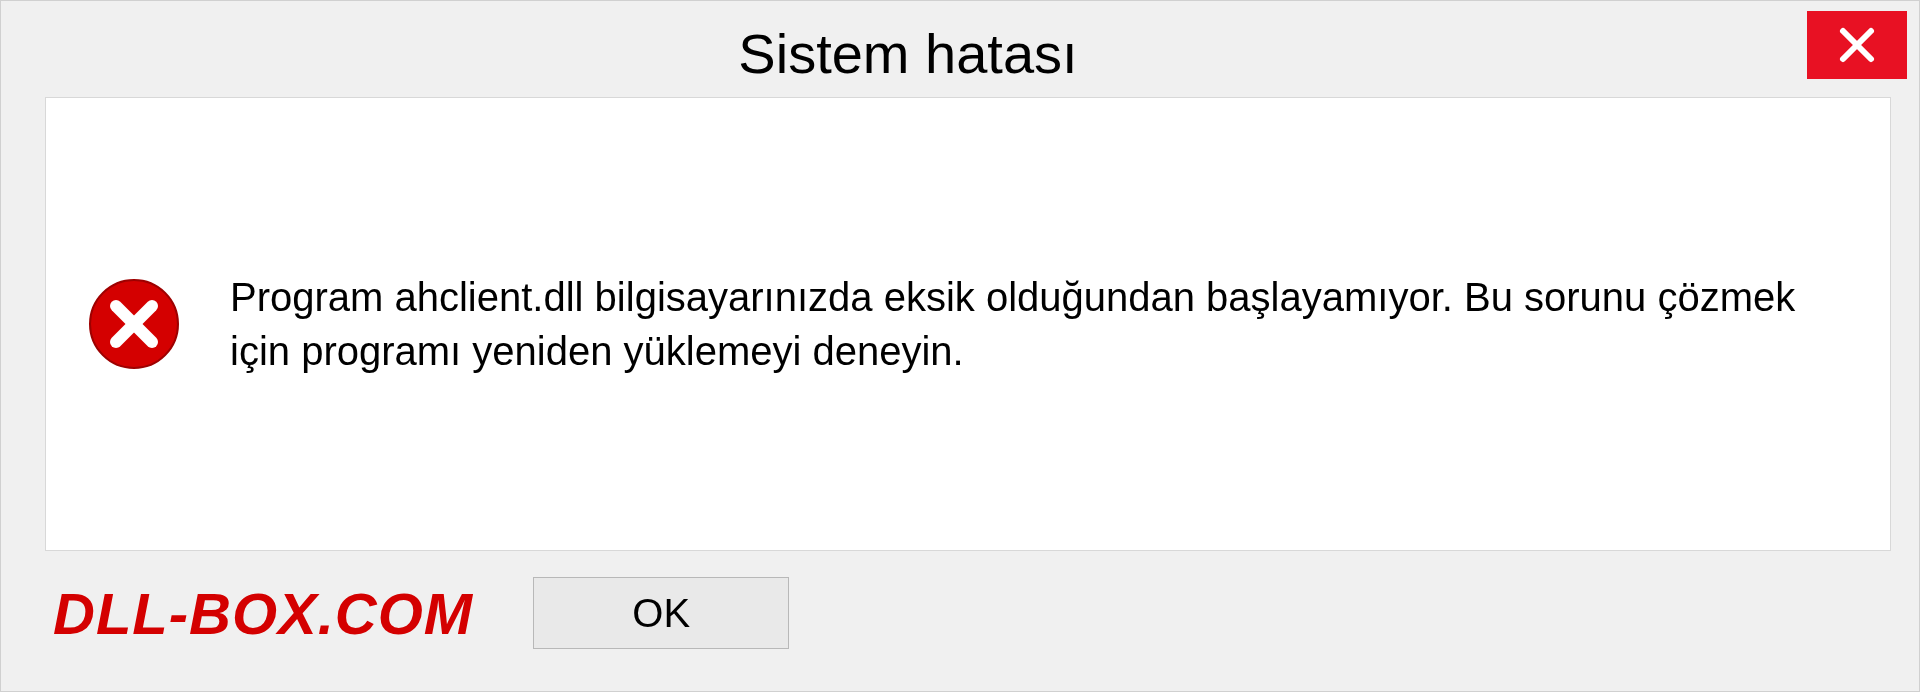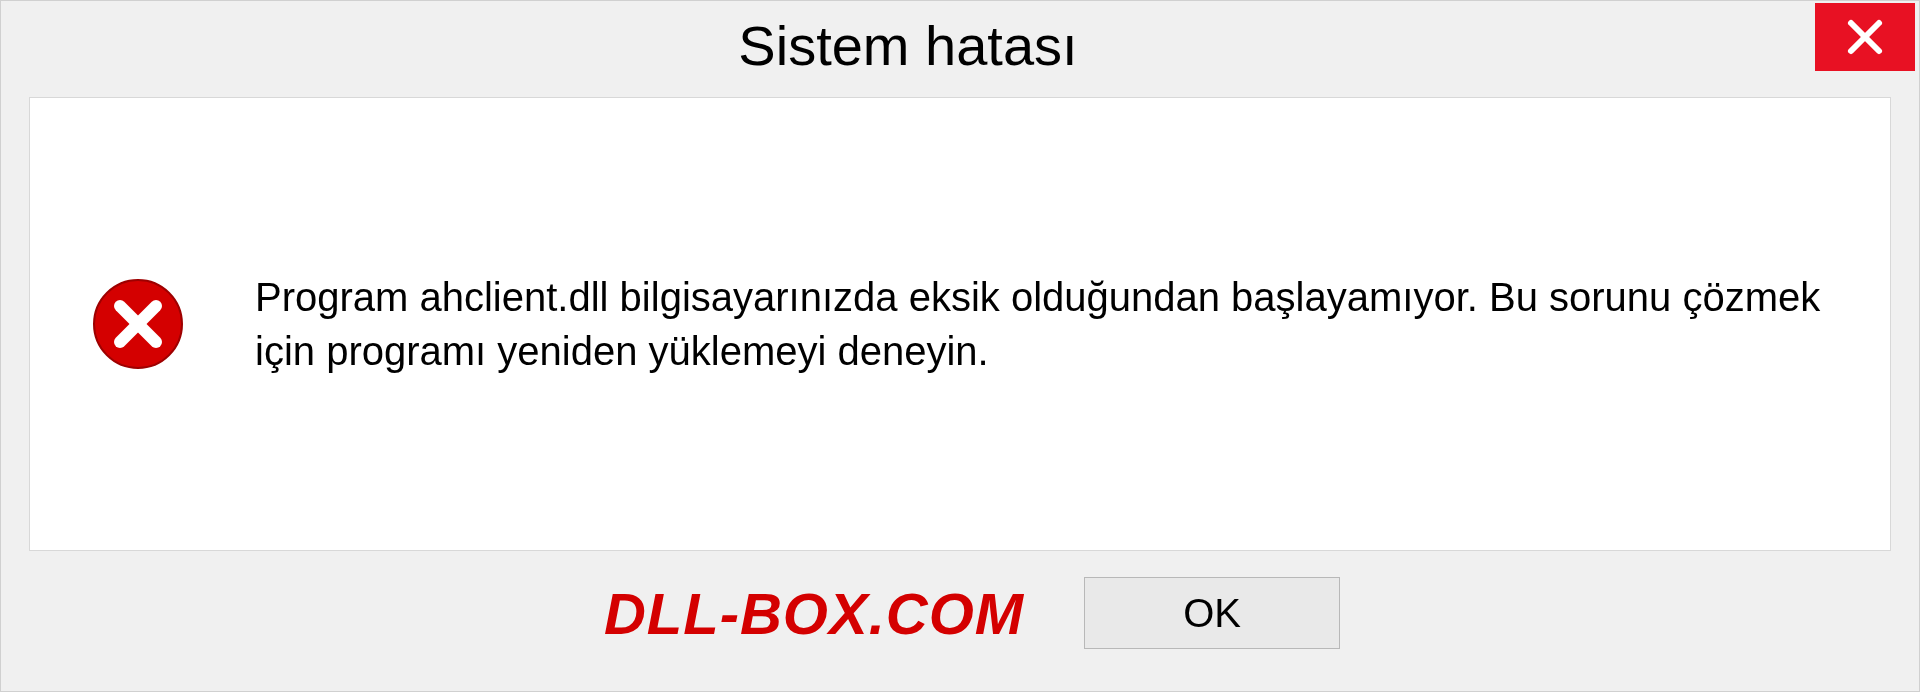--- a/index.html
+++ b/index.html
@@ -20,21 +20,21 @@
       background: #f0f0f0;
       border: 1px solid #d0d0d0;
       display: flex;
       flex-direction: column;
     }
     .titlebar {
       display: flex;
       align-items: flex-start;
       justify-content: space-between;
       height: 88px;
-      padding: 0;
+      padding: 8px;
     }
     .title-text {
       flex: 1;
       text-align: center;
       font-size: 56px;
       font-weight: 400;
       color: #000;
       padding-top: 12px;
     }
     .close-btn {
@@ -46,28 +46,28 @@
       justify-content: center;
       cursor: pointer;
       margin-right: 4px;
       margin-top: 2px;
     }
     .close-btn svg {
       width: 40px;
       height: 40px;
     }
     .content-panel {
-      margin: 8px 28px 20px 28px;
+      margin: 8px 28px 20px 44px;
       background: #ffffff;
       border: 1px solid #d8d8d8;
       flex: 1;
       display: flex;
       align-items: center;
-      padding: 40px 60px;
-      gap: 69px;
+      padding: 40px 40px;
+      gap: 48px;
     }
     .error-icon-wrap {
       width: 96px;
       height: 96px;
       flex-shrink: 0;
       display: flex;
       align-items: center;
       justify-content: center;
     }
     .error-icon-wrap svg {
@@ -76,23 +76,23 @@
     }
     .message-text {
       font-size: 40px;
       line-height: 1.35;
       color: #000;
       font-weight: 400;
     }
     .footer {
       display: flex;
       align-items: center;
-      justify-content: center;
+      justify-content: flex-start;
       gap: 60px;
-      padding: 0 48px 36px 72px;
+      padding: 0 48px 36px 52px;
       height: 120px;
     }
     .watermark {
       font-family: Arial, sans-serif;
       font-size: 58px;
       font-weight: 900;
       font-style: italic;
       color: #d40000;
       letter-spacing: 1px;
     }

